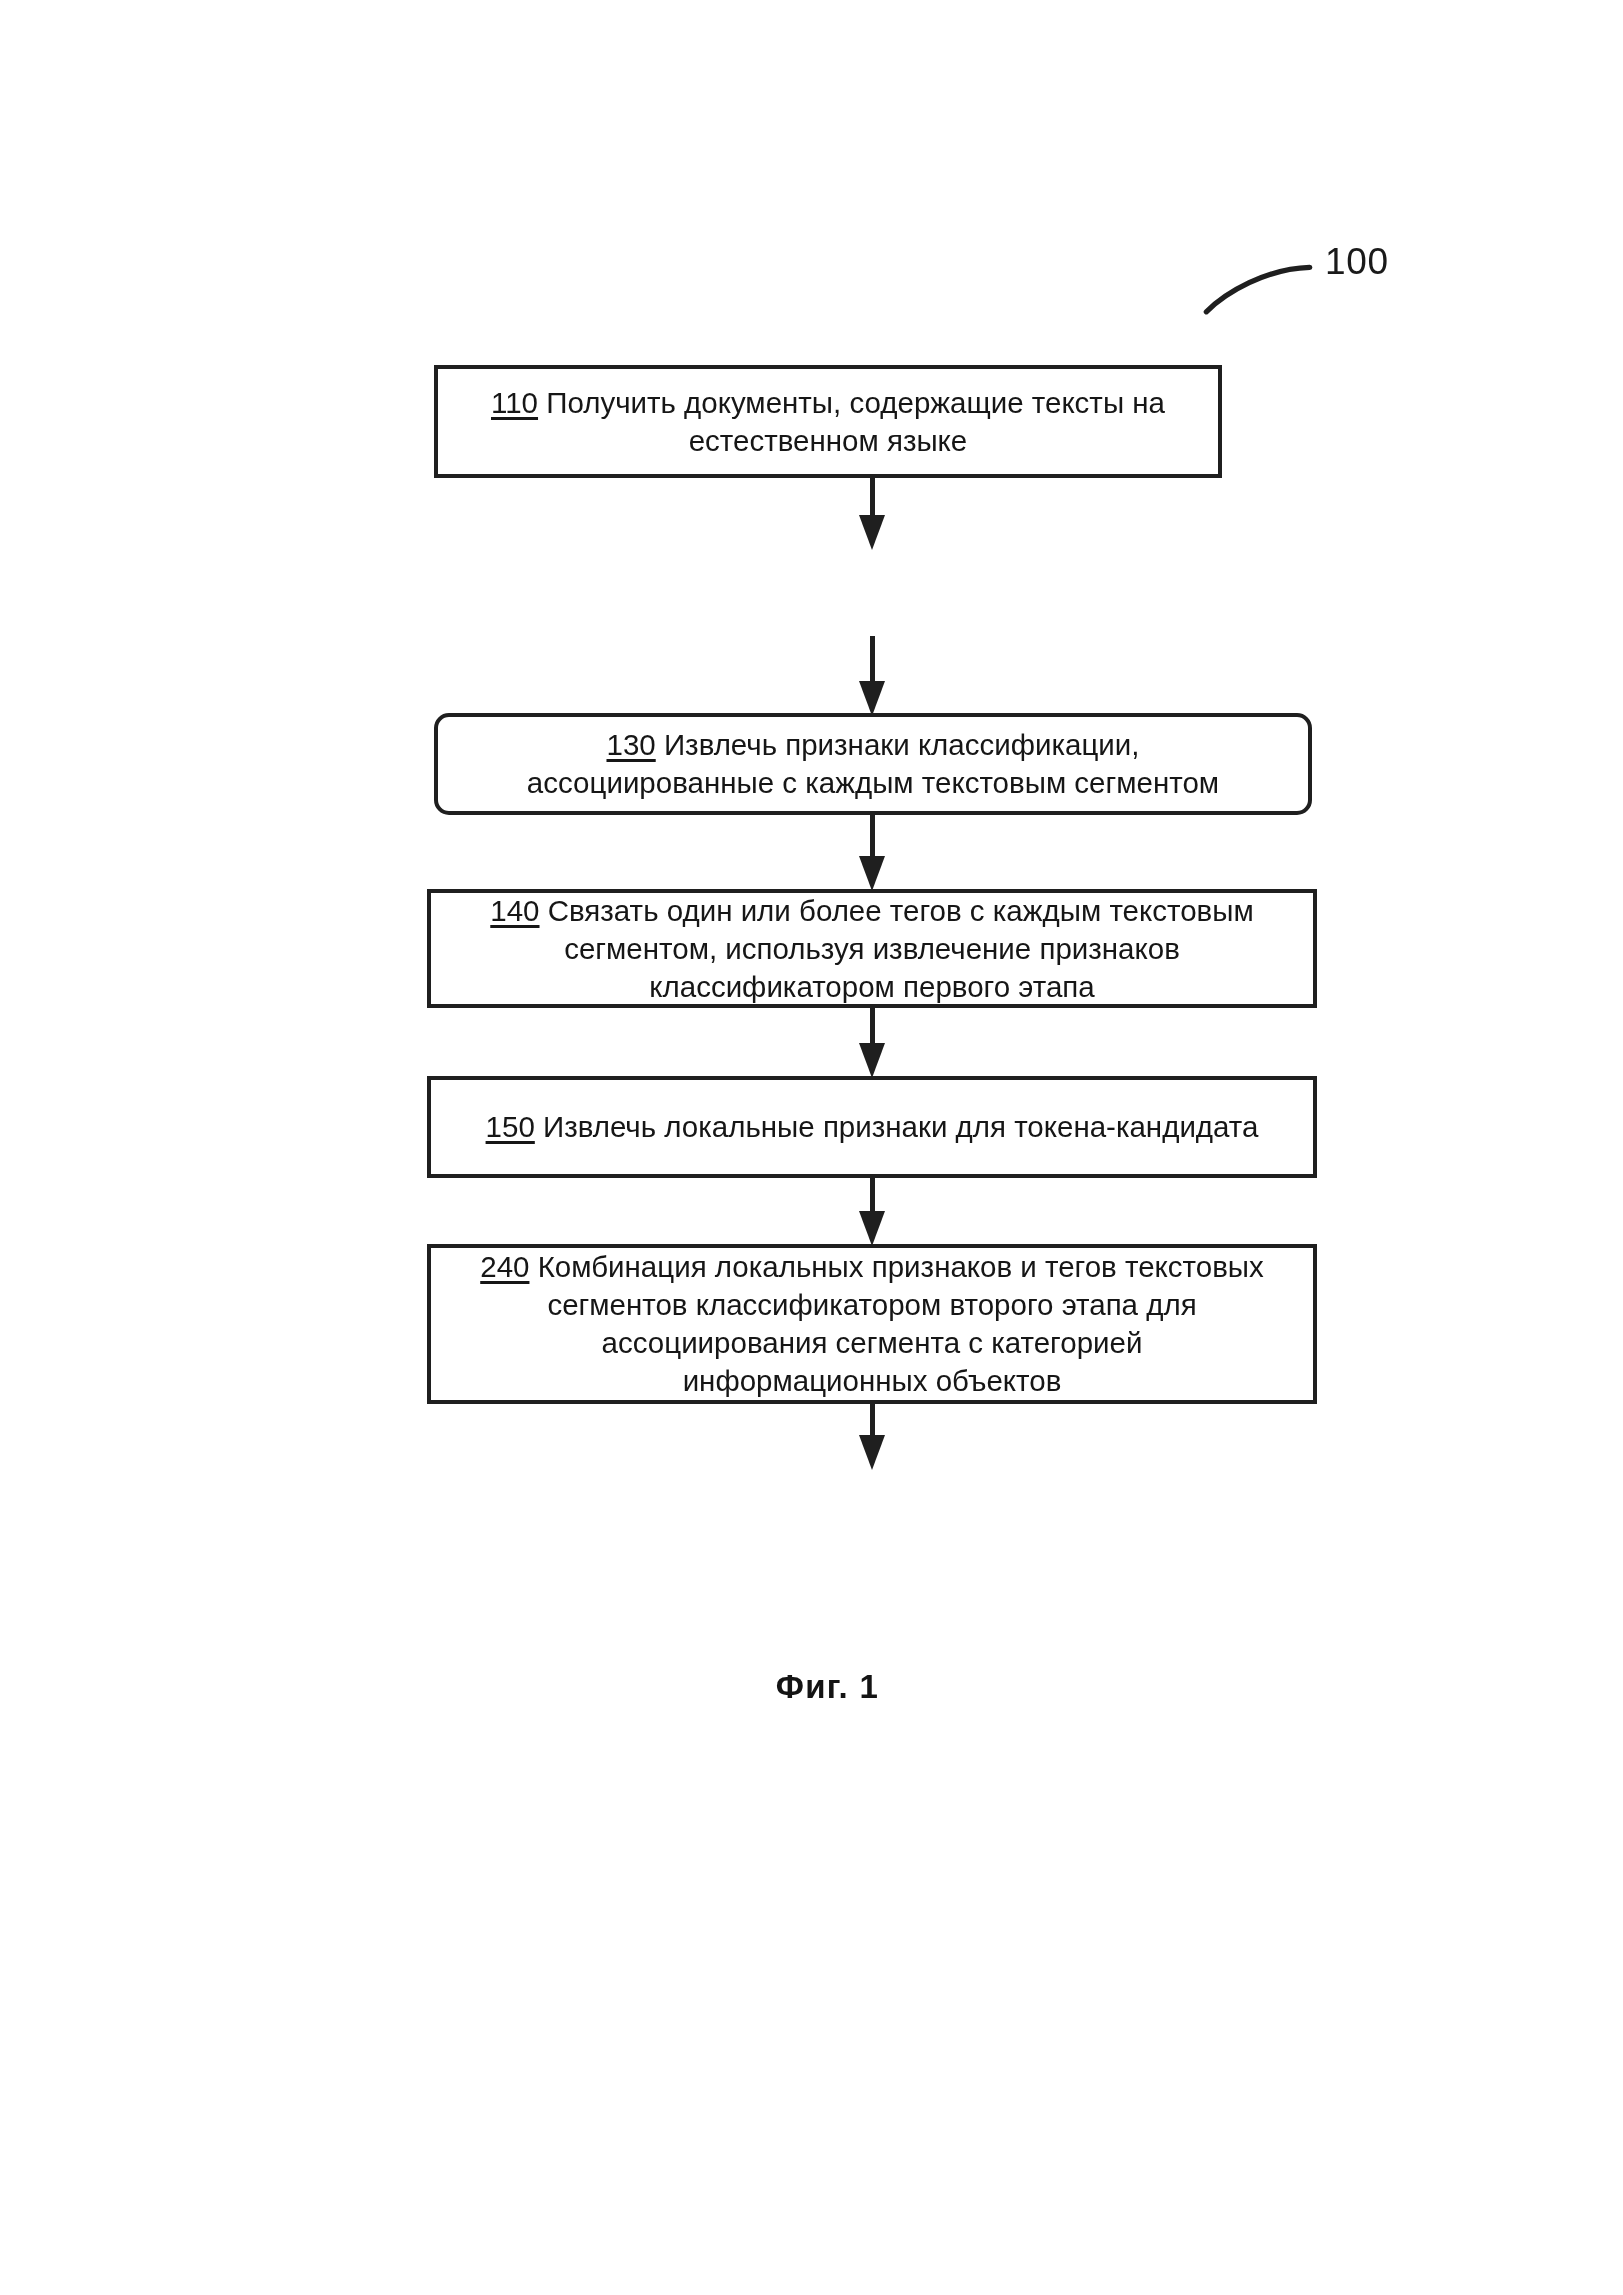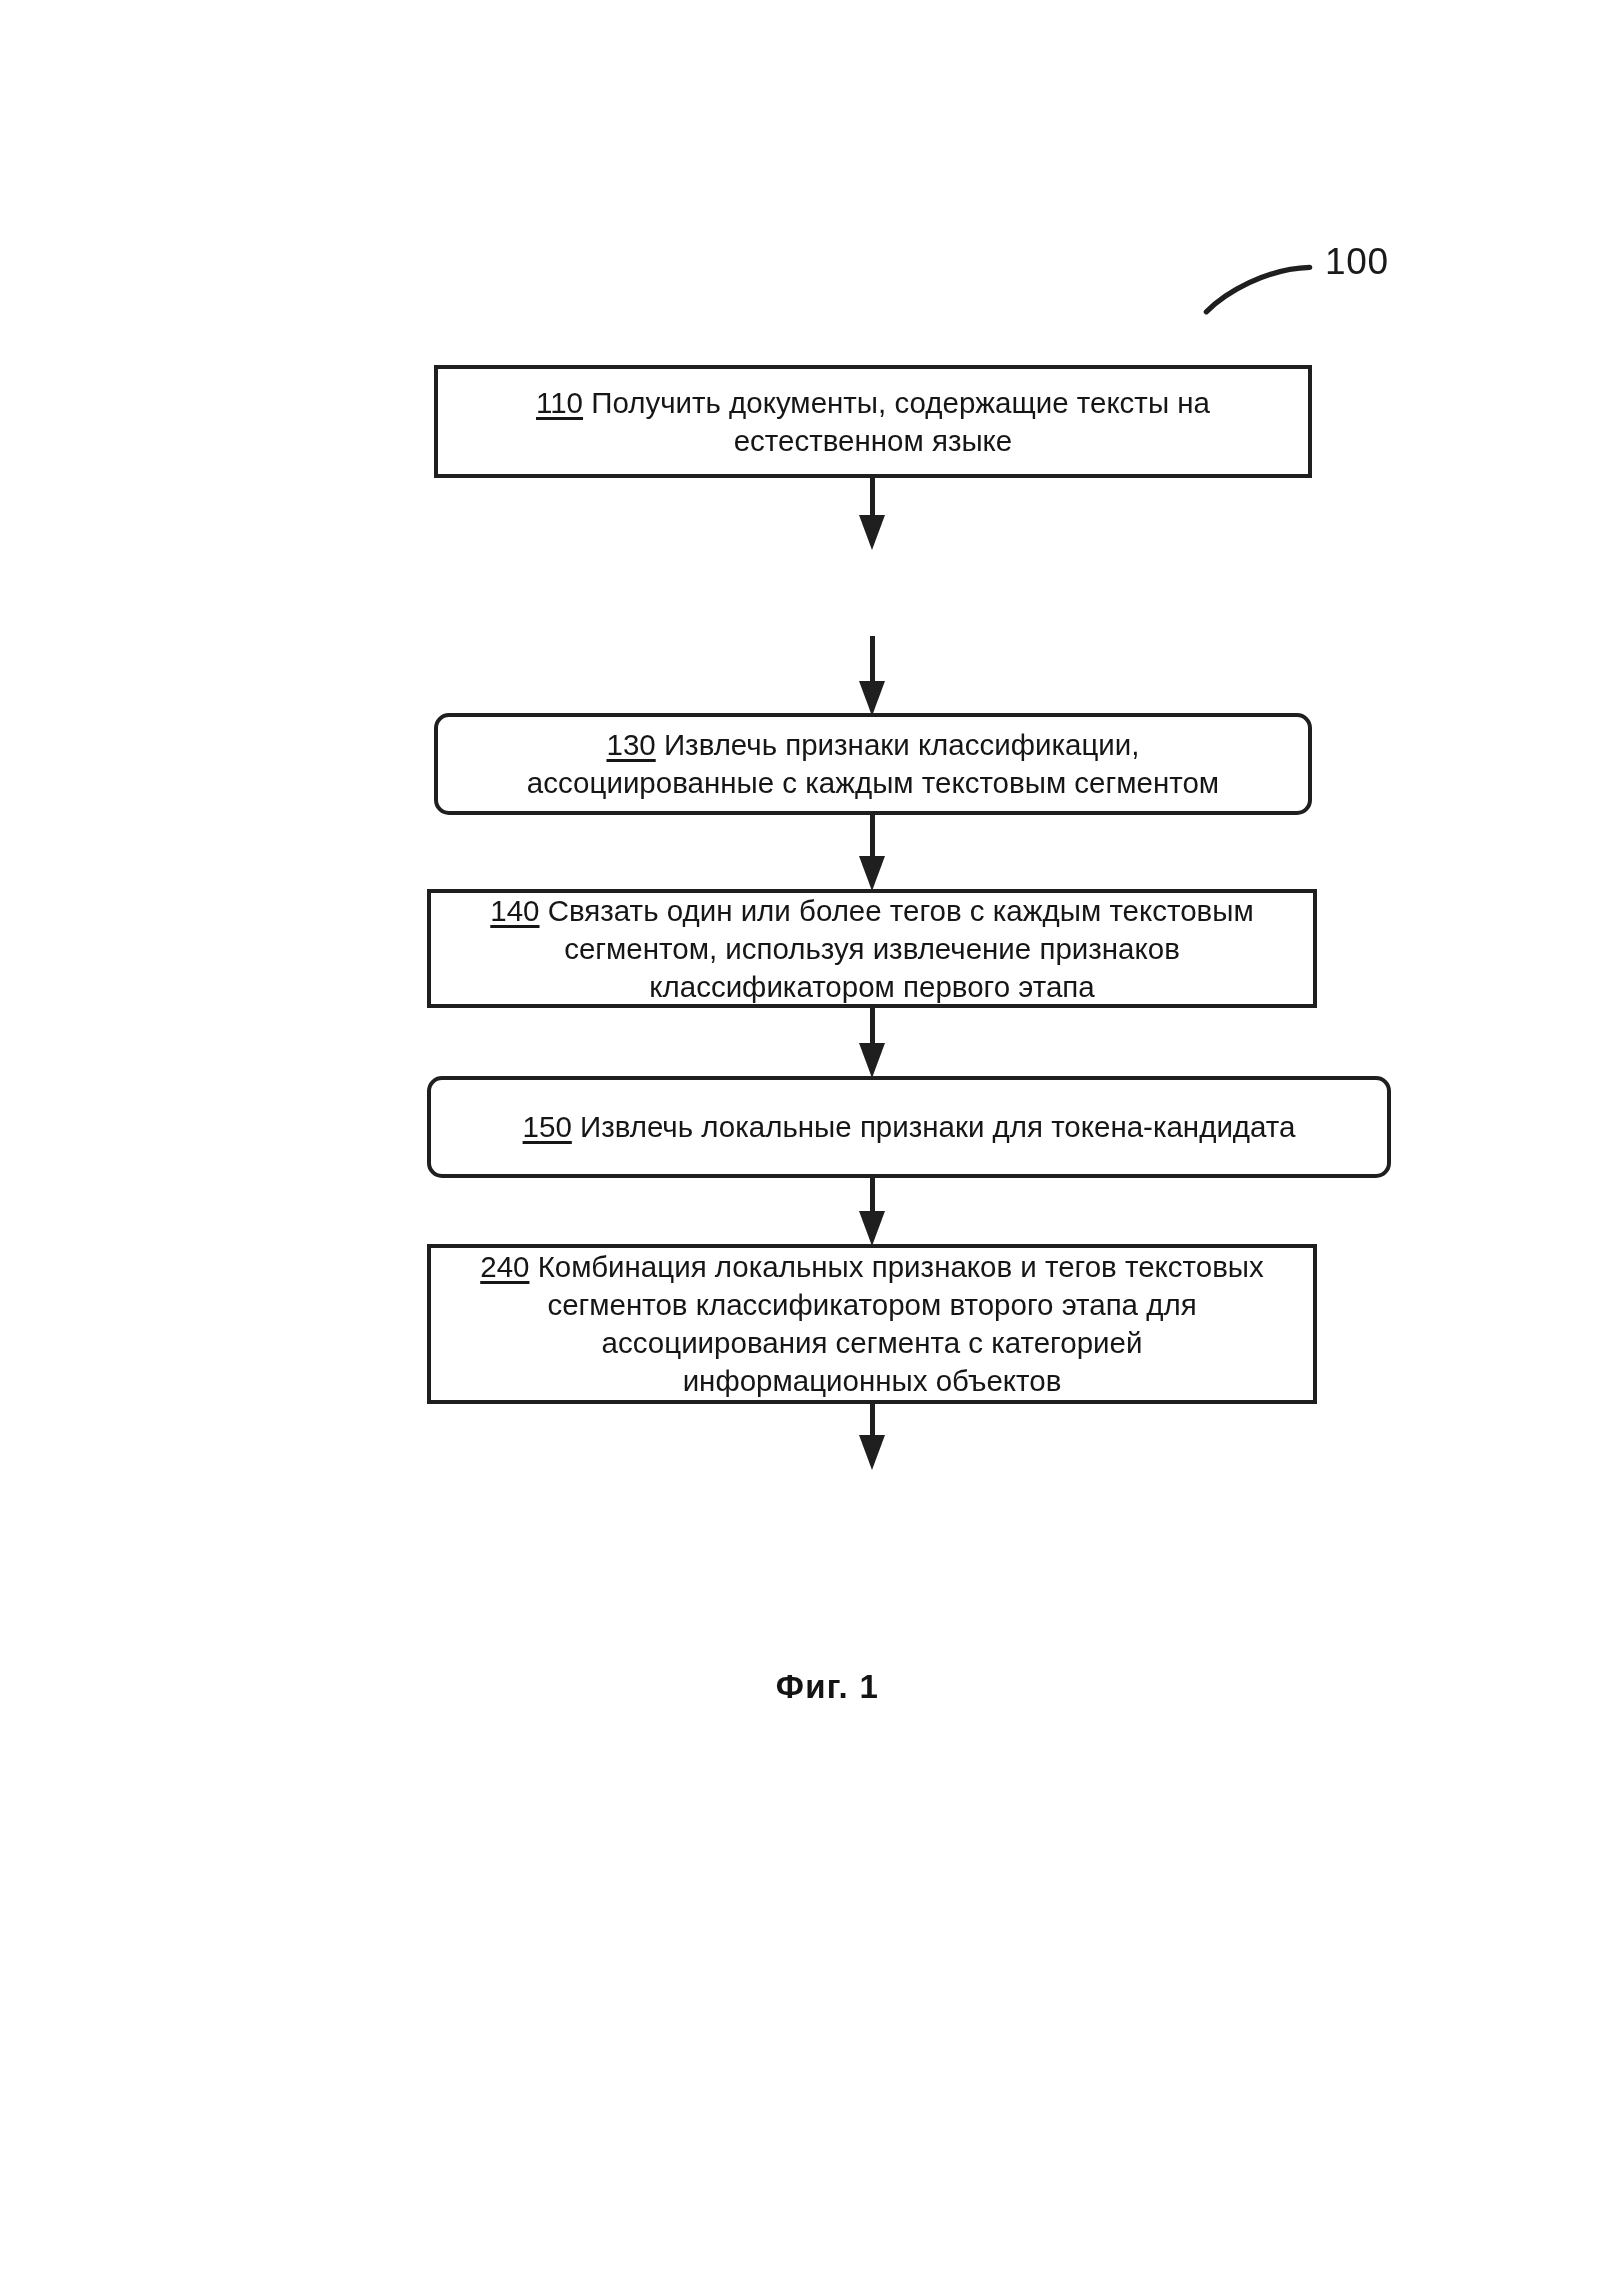--- a/index.html
+++ b/index.html
@@ -60,25 +60,25 @@
     padding: 0 17px;
     white-space: pre-line;
   }
   .flow-box .num {
     text-decoration: underline;
     text-underline-offset: 3.9px;
     text-decoration-thickness: 2.6px;
   }
 
   
-  #box-110 { left: 418px;  top: 365px;  width: 878px; height: 113px; }
+  #box-110 { left: 418px;  top: 365px;  width: 788px; height: 113px; }
   #box-120 { left: 418px;  top: 547px;  width: 878px; height: 92px; }
   #box-130 { left: 418px;  top: 713px; width: 878px; height: 102px; border-radius: 15px; }
   #box-140 { left: 411px;  top: 889px; width: 890px; height: 119px; }
-  #box-150 { left: 411px;  top: 1076px; width: 964px; height: 102px; border-radius: 15px; }
+  #box-150 { left: 411px;  top: 1076px; width: 890px; height: 102px; }
   #box-160 { left: 411px;  top: 1244px; width: 890px; height: 160px; }
   #box-170 { left: 411px;  top: 1467px; width: 890px; height: 99px; }
 
   
   .arrow {
     position: absolute;
     left: 843px;
     width: 26px;
   }
   .arrow .stem {

